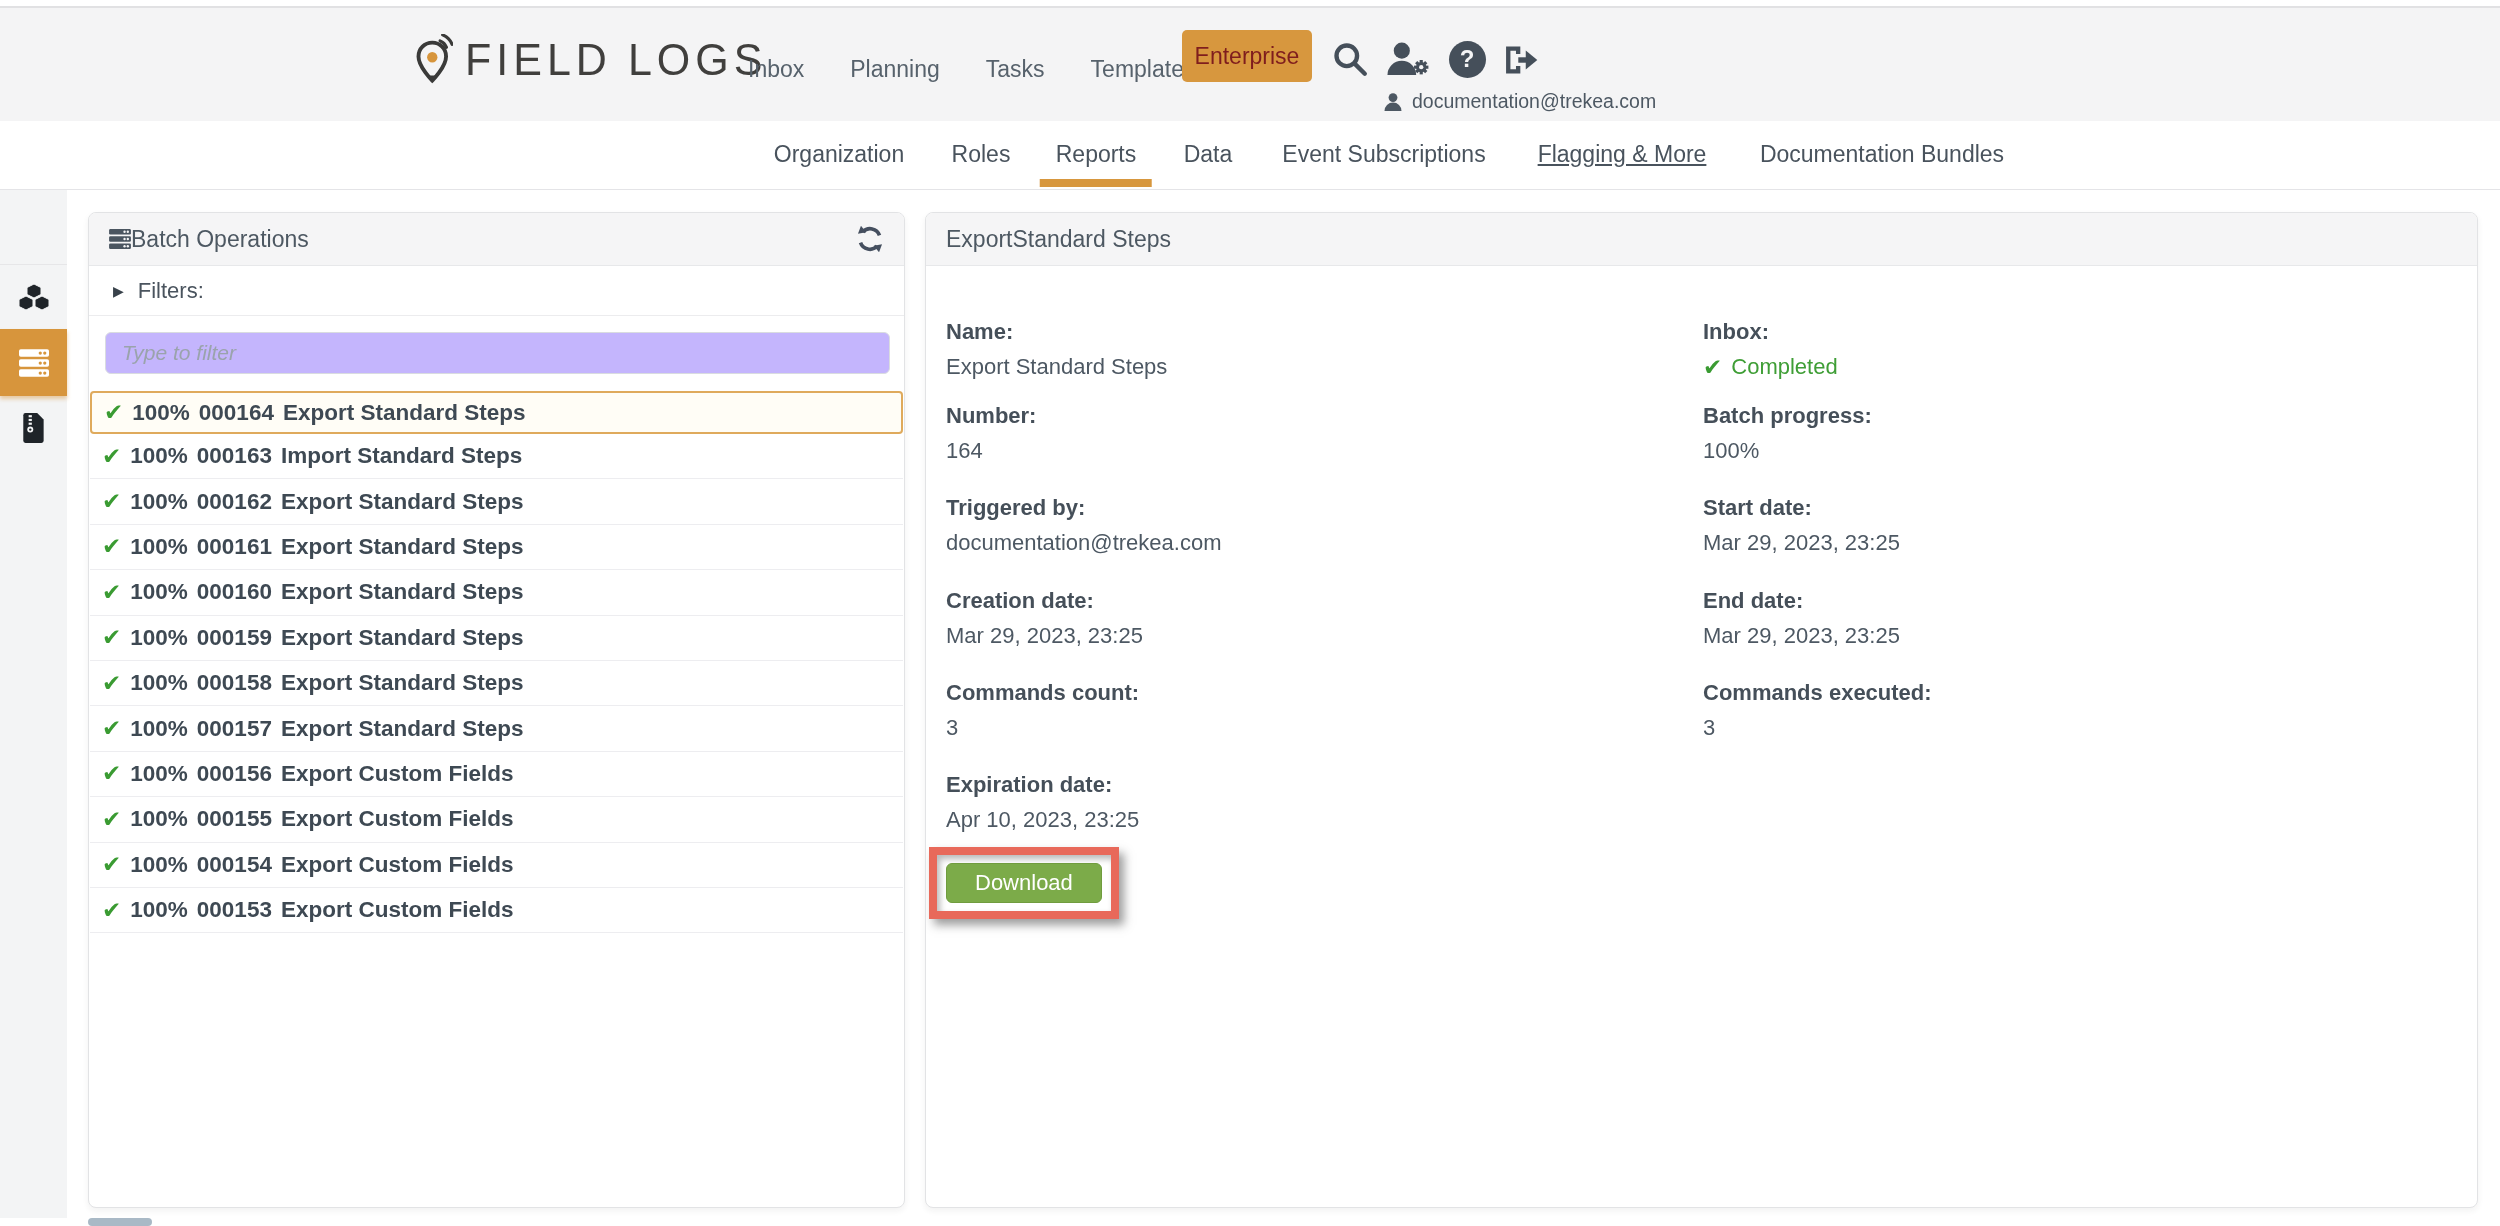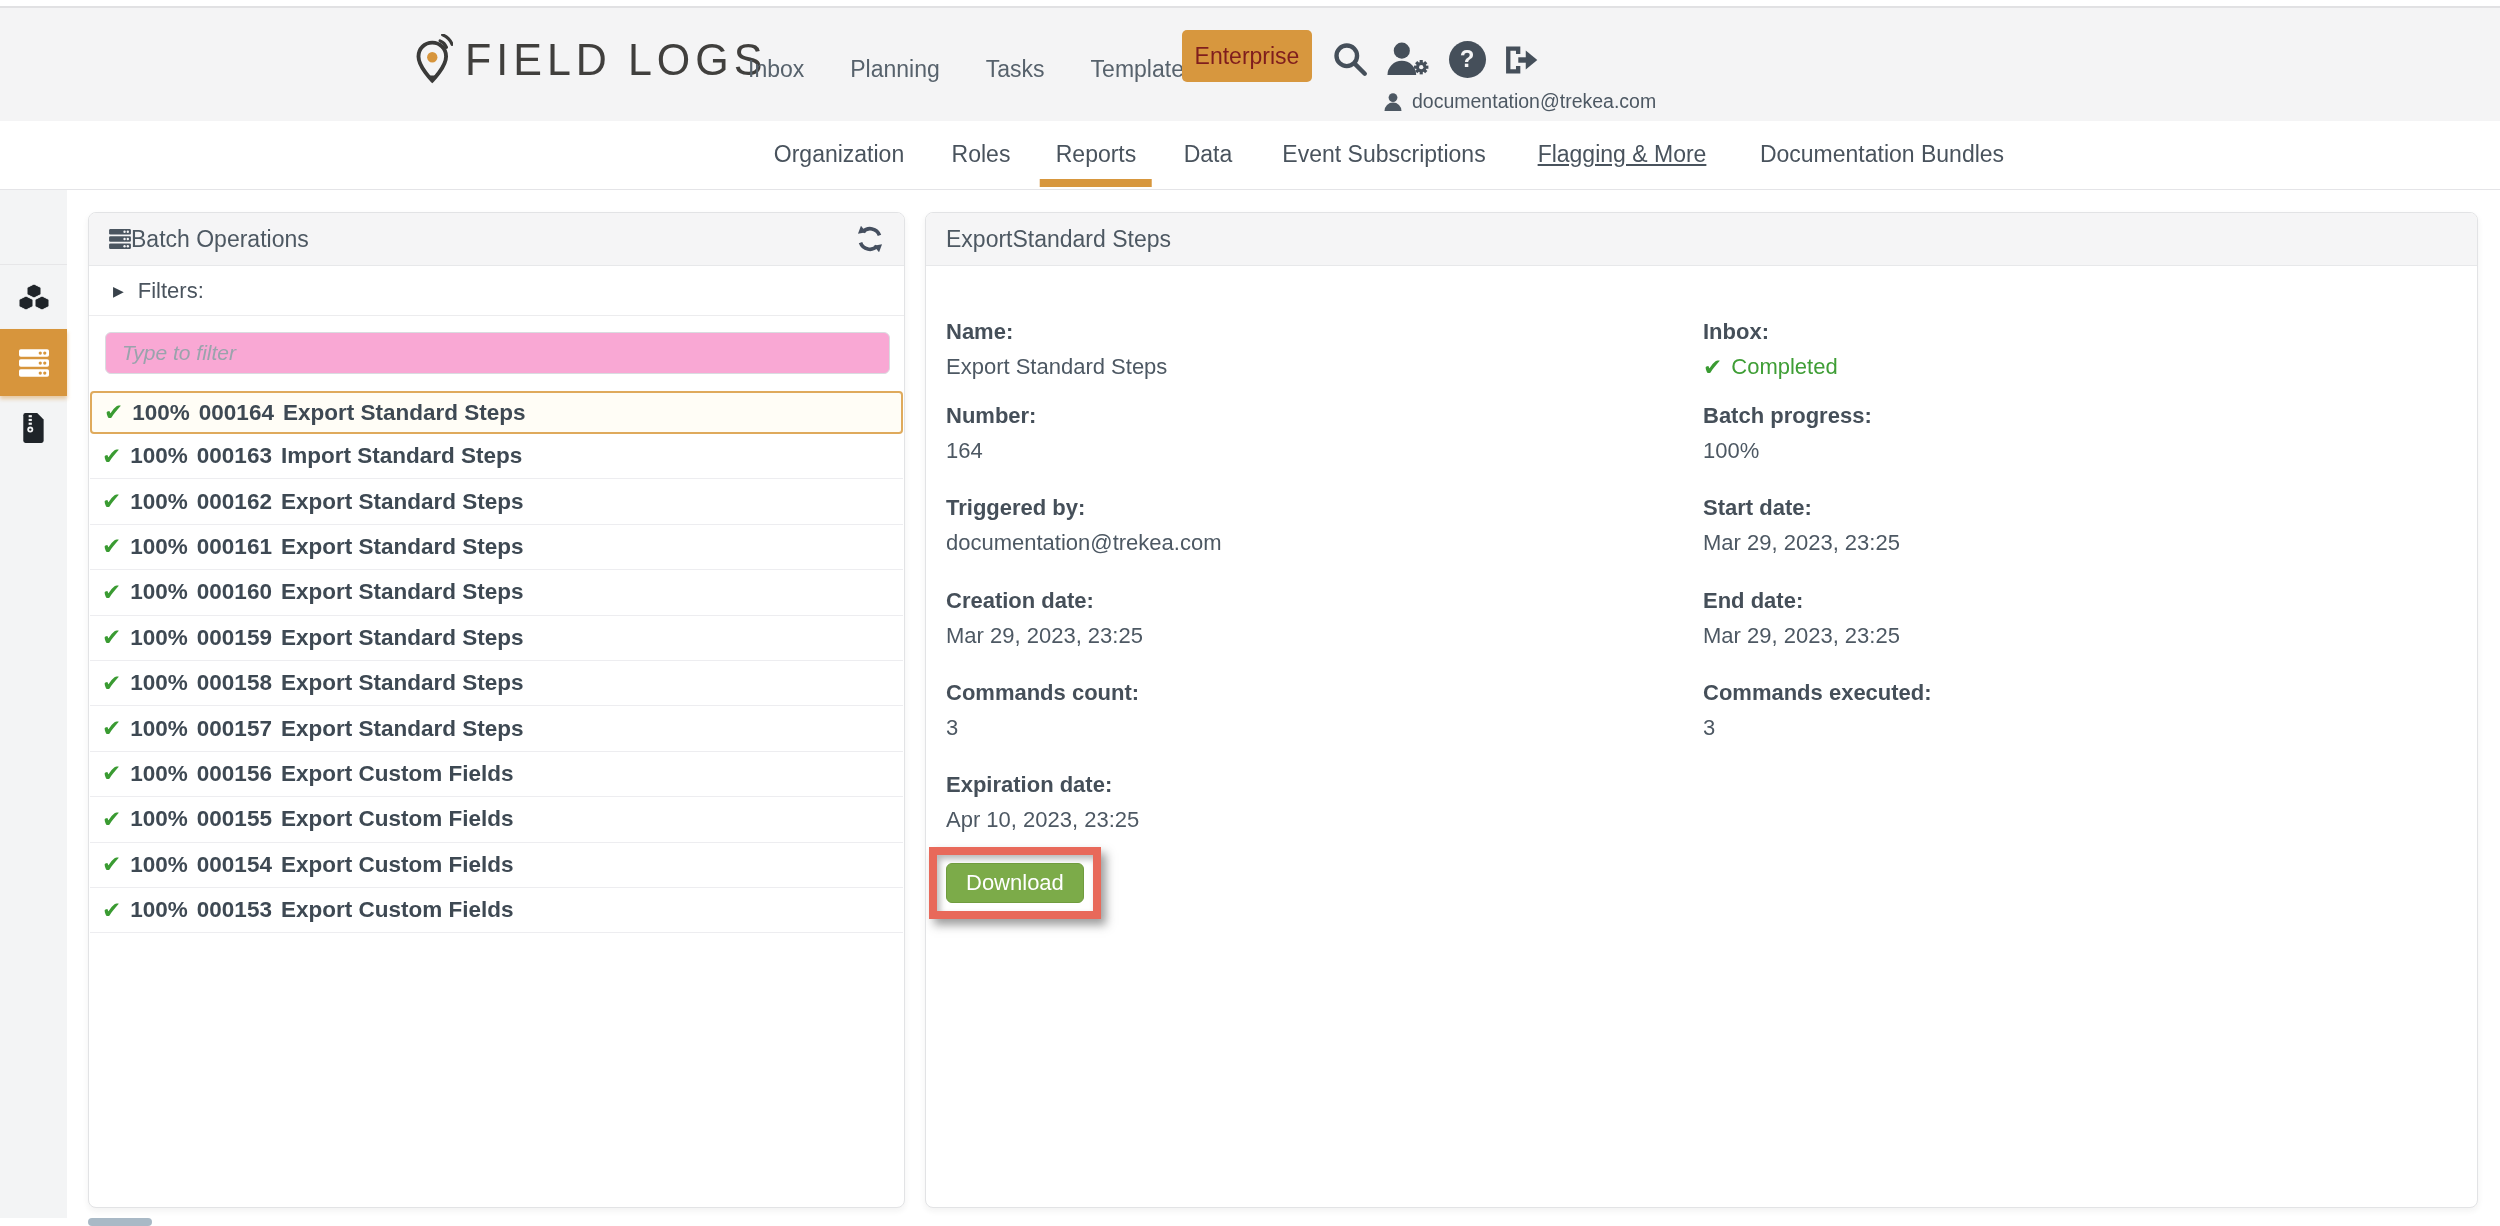--- a/index.html
+++ b/index.html
@@ -56,21 +56,21 @@
   .panel-header { height:53px; background:#f5f5f6; border-bottom:1px solid #e7e8ea;
     display:flex; align-items:center; padding:0 20px; color:#4d5862; font-size:23px; }
   .refresh-btn { margin-left:auto; background:none; border:none; cursor:pointer; color:#454f5f; display:flex; }
 
   .filters-row { height:50px; display:flex; align-items:center; gap:14px; padding:0 24px;
     border-bottom:1px solid #ececee; color:#4a545e; font-size:22px; cursor:pointer; }
   .caret { font-size:14px; color:#39424b; }
 
   .filter-input { display:block; margin:16px 16px 0 16px; width:785px; height:42px;
     border:1px solid #d9dce0; border-radius:6px; padding:0 16px; font-family:inherit;
-    font-size:21px; font-style:italic; color:#5a646e; background:#f9a8d4; }
+    font-size:21px; font-style:italic; color:#5a646e; background:#c4b5fd; }
   .filter-input::placeholder { color:#9aa3ac; font-style:italic; }
 
   .list { position:absolute; top:178px; left:1px; right:1px; }
   .list-row { height:45.4px; display:flex; align-items:center; gap:9px; padding:0 12px;
     border-bottom:1px solid #ededf0; font-size:22.5px; font-weight:bold; color:#3e4953; cursor:pointer; background:#fff; }
   .list-row .check { color:#3a9b32; font-size:23px; font-weight:normal; line-height:1; }
   .list-row.selected { height:43px; border:2px solid #dfaa5c; border-radius:4px; background:#fffdf6; }
 
   
   .field { position:absolute; }
@@ -78,21 +78,21 @@
   .field .val { margin-top:9px; color:#4d5863; font-size:22px; }
   .col-left  { left:20px; }
   .col-right { left:777px; }
   .r0 { top:106px; } .r1 { top:190px; } .r2 { top:282px; } .r3 { top:375px; } .r4 { top:467px; } .r5 { top:559px; }
   .status-val { display:flex; align-items:center; gap:9px; color:#3f9e36 !important; }
   .status-val .check { color:#3a9b32; font-size:23px; line-height:1; }
 
   .annot { position:absolute; left:3px; top:634px; border:8px solid #e8695a; background:#fff;
     padding:8px 9px; box-shadow:5px 6px 9px rgba(60,60,60,.5), inset 3px 4px 6px rgba(0,0,0,.28); }
   .download-btn { background:#7cab49; border:1px solid #709c3e; border-radius:6px; color:#fff;
-    font-family:inherit; font-size:22px; padding:6px 19px; cursor:pointer; }
+    font-family:inherit; font-size:22px; padding:6px 28px; cursor:pointer; }
 
   .h-scroll-thumb { position:absolute; left:88px; top:1218px; width:64px; height:8px;
     background:#a9b9c6; border-radius:4px; }
 
   svg { display:block; }
 </style>
 </head>
 <body>
 
 <div id="app">

